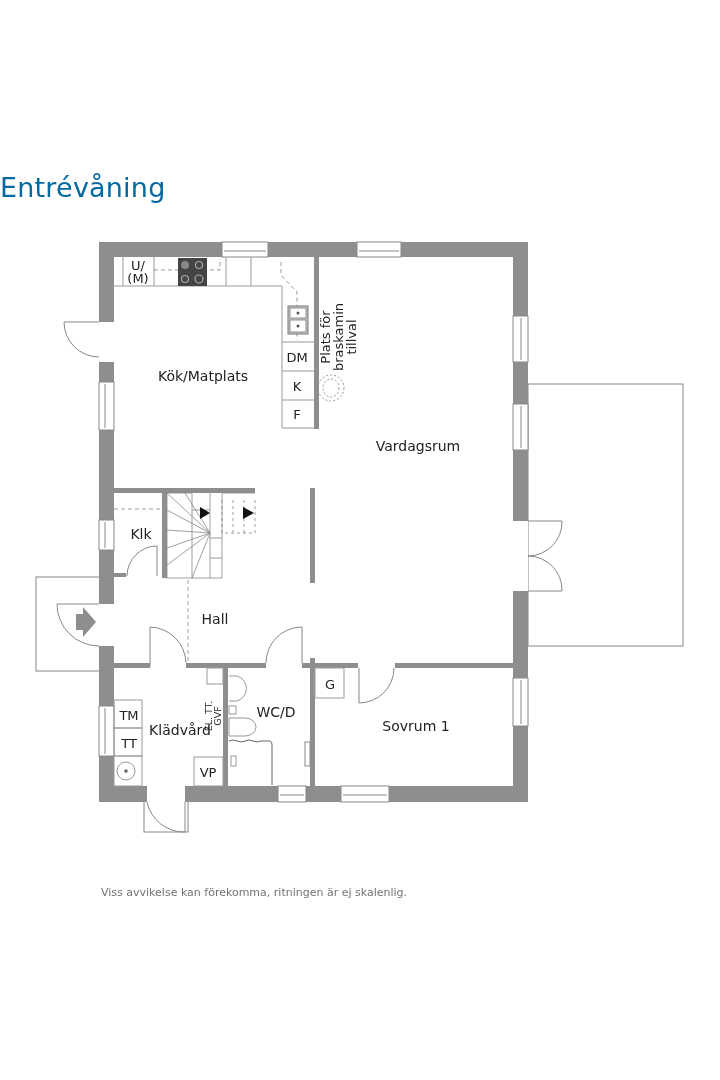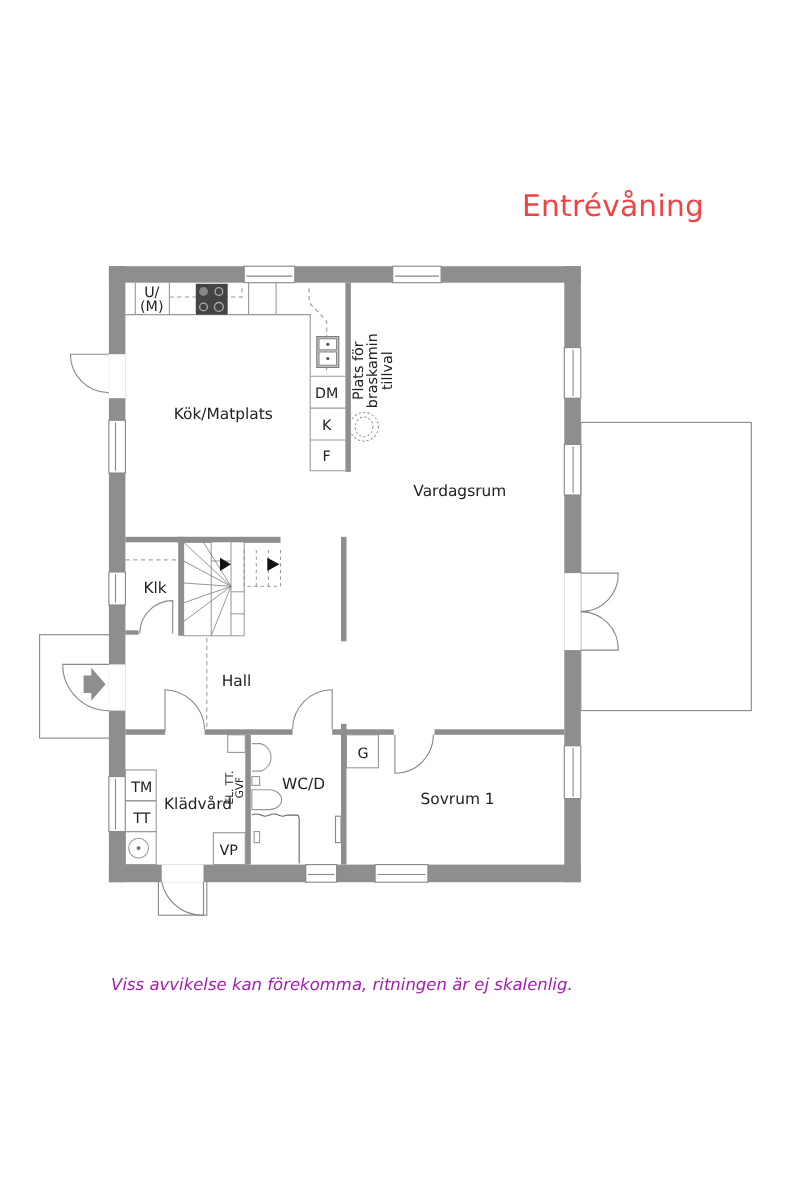--- a/index.html
+++ b/index.html
@@ -1,18 +1,18 @@
 <!DOCTYPE html>
 <html><head>
 <meta charset="utf-8">
 <style>
   html, body { margin: 0; padding: 0; background: #ffffff; }
   body { width: 720px; height: 1080px; position: relative; overflow: hidden; font-family: "DejaVu Sans", sans-serif; }
-  .title { position: absolute; top: 172px; left: 0; width: 640px; text-align: right; font-size: 27px; color: #ef4444; letter-spacing: 0.2px; }
-  .footnote { position: absolute; top: 886px; left: 101px; font-size: 15px; color: #a21caf; font-style: italic; }
+  .title { position: absolute; top: 172px; left: 0; width: 640px; text-align: left; font-size: 27px; color: #0369a1; letter-spacing: 0.2px; }
+  .footnote { position: absolute; top: 886px; left: 101px; font-size: 11px; color: #737373; }
   svg { position: absolute; left: 0; top: 0; }
   .lbl { font-family: "DejaVu Sans", sans-serif; fill: #222; }
   .room { font-size: 14px; }
   .small { font-size: 13px; }
   .tiny { font-size: 9.5px; }
 </style>
 </head>
 <body>
 
 <div class="title">Entrévåning</div>

